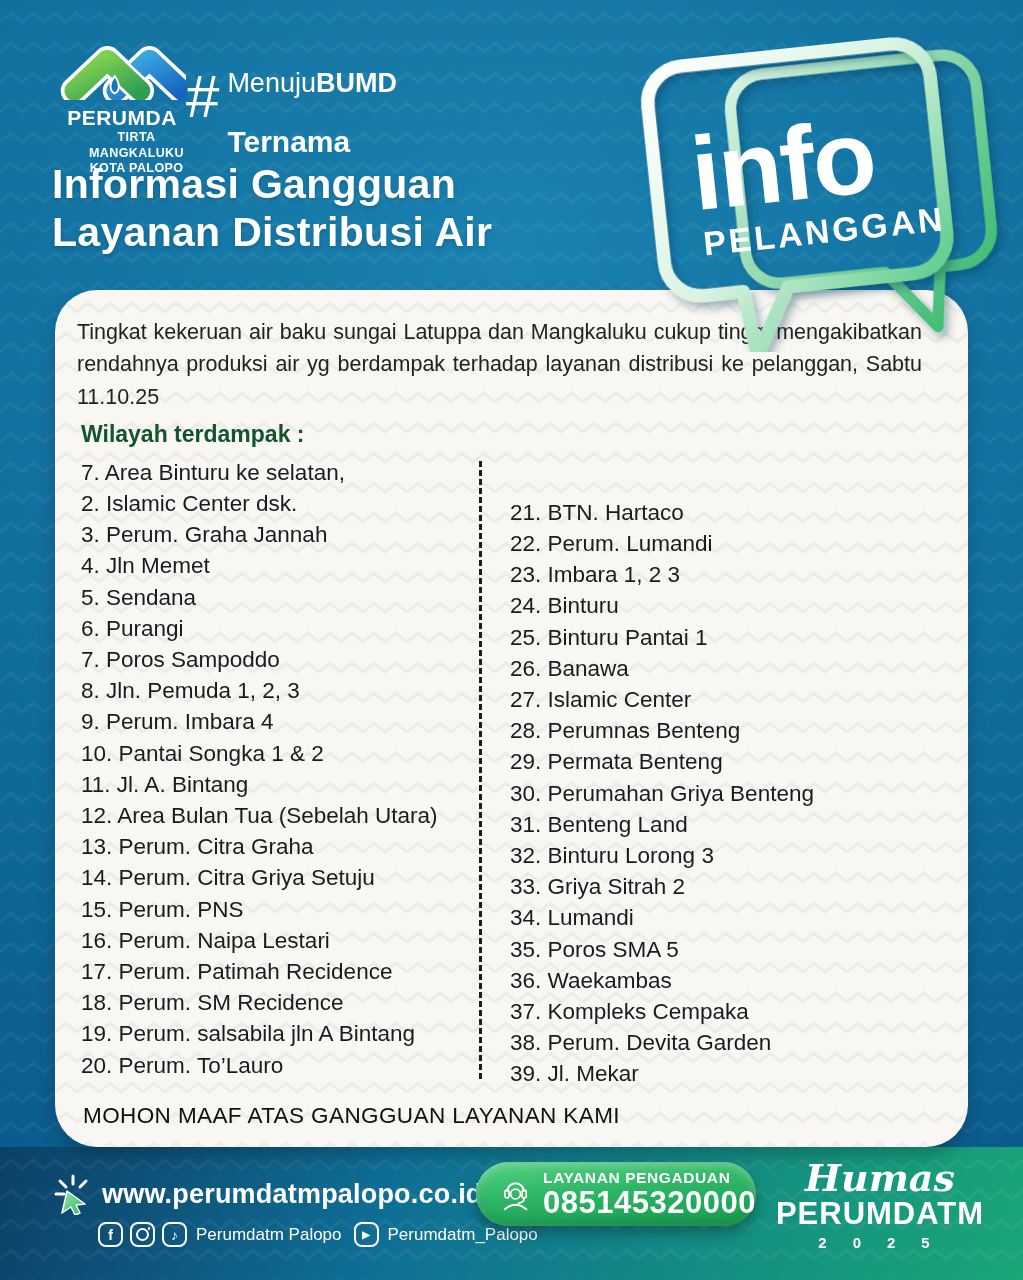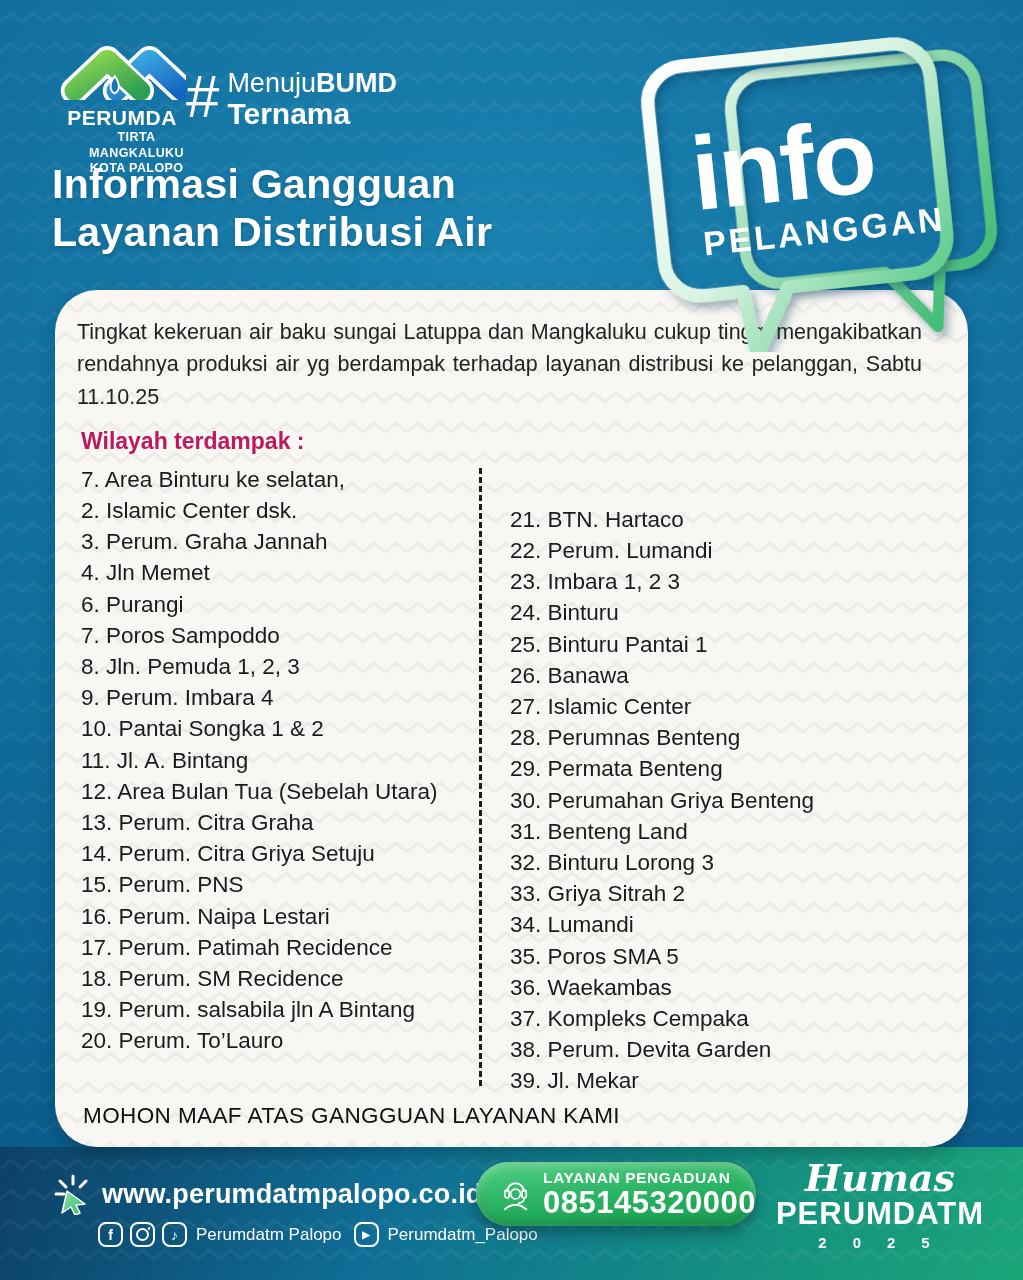--- a/index.html
+++ b/index.html
@@ -10,35 +10,35 @@
 
   
   .logo-block{position:absolute;left:48px;top:34px;width:148px;text-align:center;color:#fff;z-index:2;}
   .logo-name{font-size:21px;font-weight:800;letter-spacing:.5px;margin-top:2px;}
   .logo-sub{font-size:12.5px;font-weight:600;letter-spacing:.4px;line-height:1.25;margin-left:29px;}
   .hashtag{position:absolute;left:186px;top:66px;display:flex;color:#fff;z-index:2;}
   .hash-symbol{font-size:60px;font-weight:400;line-height:62px;margin-right:8px;}
   .hash-l1{font-size:27px;line-height:30px;margin-top:2px;}
   .hash-light{font-weight:300;}
   .hash-bold{font-weight:800;}
-  .hash-l2{font-size:30px;font-weight:800;line-height:31px;}
+  .hash-l2{font-size:30px;font-weight:800;line-height:31px;margin-top:28px;}
   .title{position:absolute;left:52px;top:160px;z-index:2;color:#fff;font-size:41px;font-weight:800;
          line-height:1.18;letter-spacing:.3px;text-shadow:0 2px 4px rgba(0,0,0,.18);}
 
   .bubble{position:absolute;left:635px;top:24px;width:388px;height:328px;z-index:4;}
   .bubble text{font-family:"Liberation Sans",sans-serif;}
   .bubble-word{font-size:102px;font-weight:800;fill:#ffffff;letter-spacing:-2px;}
   .bubble-sub{font-size:33px;font-weight:700;fill:#ffffff;letter-spacing:3px;}
 
   
   .card{position:absolute;left:55px;top:290px;width:913px;height:857px;background:#f8f7f4;
         border-radius:42px;z-index:3;overflow:hidden;box-shadow:0 8px 18px rgba(0,0,0,.22);}
   .card-content{position:relative;z-index:1;padding:26px 46px 0 22px;}
   .intro{font-size:21.5px;color:#222;line-height:1.5;text-align:justify;}
-  .list-heading{margin:15px 0 9px 4px;font-size:23px;font-weight:700;color:#be185d;}
+  .list-heading{margin:8px 0 9px 4px;font-size:23px;font-weight:700;color:#14532d;}
   .columns{display:flex;margin-left:4px;}
   .col-left{width:398px;flex:none;}
   .divider{flex:none;border-left:3px dashed #1c1c1c;margin-top:4px;height:618px;}
   .col-right{padding-left:28px;margin-top:40px;}
   .item{font-size:22.5px;color:#1b1b1d;line-height:31.2px;white-space:nowrap;}
   .apology{position:absolute;left:28px;bottom:18px;z-index:1;font-size:22.5px;color:#101010;letter-spacing:.4px;}
 
   
   .footer{position:absolute;left:0;top:1147px;width:1023px;height:133px;z-index:2;
           background:linear-gradient(110deg,#0d4066 0%,#0f6e96 38%,#149180 74%,#1ba578 100%);overflow:hidden;}
@@ -156,20 +156,21 @@
     <div class="card-content">
       <div class="intro">Tingkat kekeruan air baku sungai Latuppa dan Mangkaluku cukup tinggi mengakibatkan rendahnya produksi air yg berdampak terhadap layanan distribusi ke pelanggan, Sabtu 11.10.25</div>
       <div class="list-heading">Wilayah terdampak :</div>
 
       <div class="columns">
         <div class="col-left">
           <div class="item">7. Area Binturu ke selatan,</div>
           <div class="item">2. Islamic Center dsk.</div>
           <div class="item">3. Perum. Graha Jannah</div>
           <div class="item">4. Jln Memet</div>
+          <div class="item">5. Sendana</div>
           <div class="item">6. Purangi</div>
           <div class="item">7. Poros Sampoddo</div>
           <div class="item">8. Jln. Pemuda 1, 2, 3</div>
           <div class="item">9. Perum. Imbara 4</div>
           <div class="item">10. Pantai Songka 1 &amp; 2</div>
           <div class="item">11. Jl. A. Bintang</div>
           <div class="item">12. Area Bulan Tua (Sebelah Utara)</div>
           <div class="item">13. Perum. Citra Graha</div>
           <div class="item">14. Perum. Citra Griya Setuju</div>
           <div class="item">15. Perum. PNS</div>

